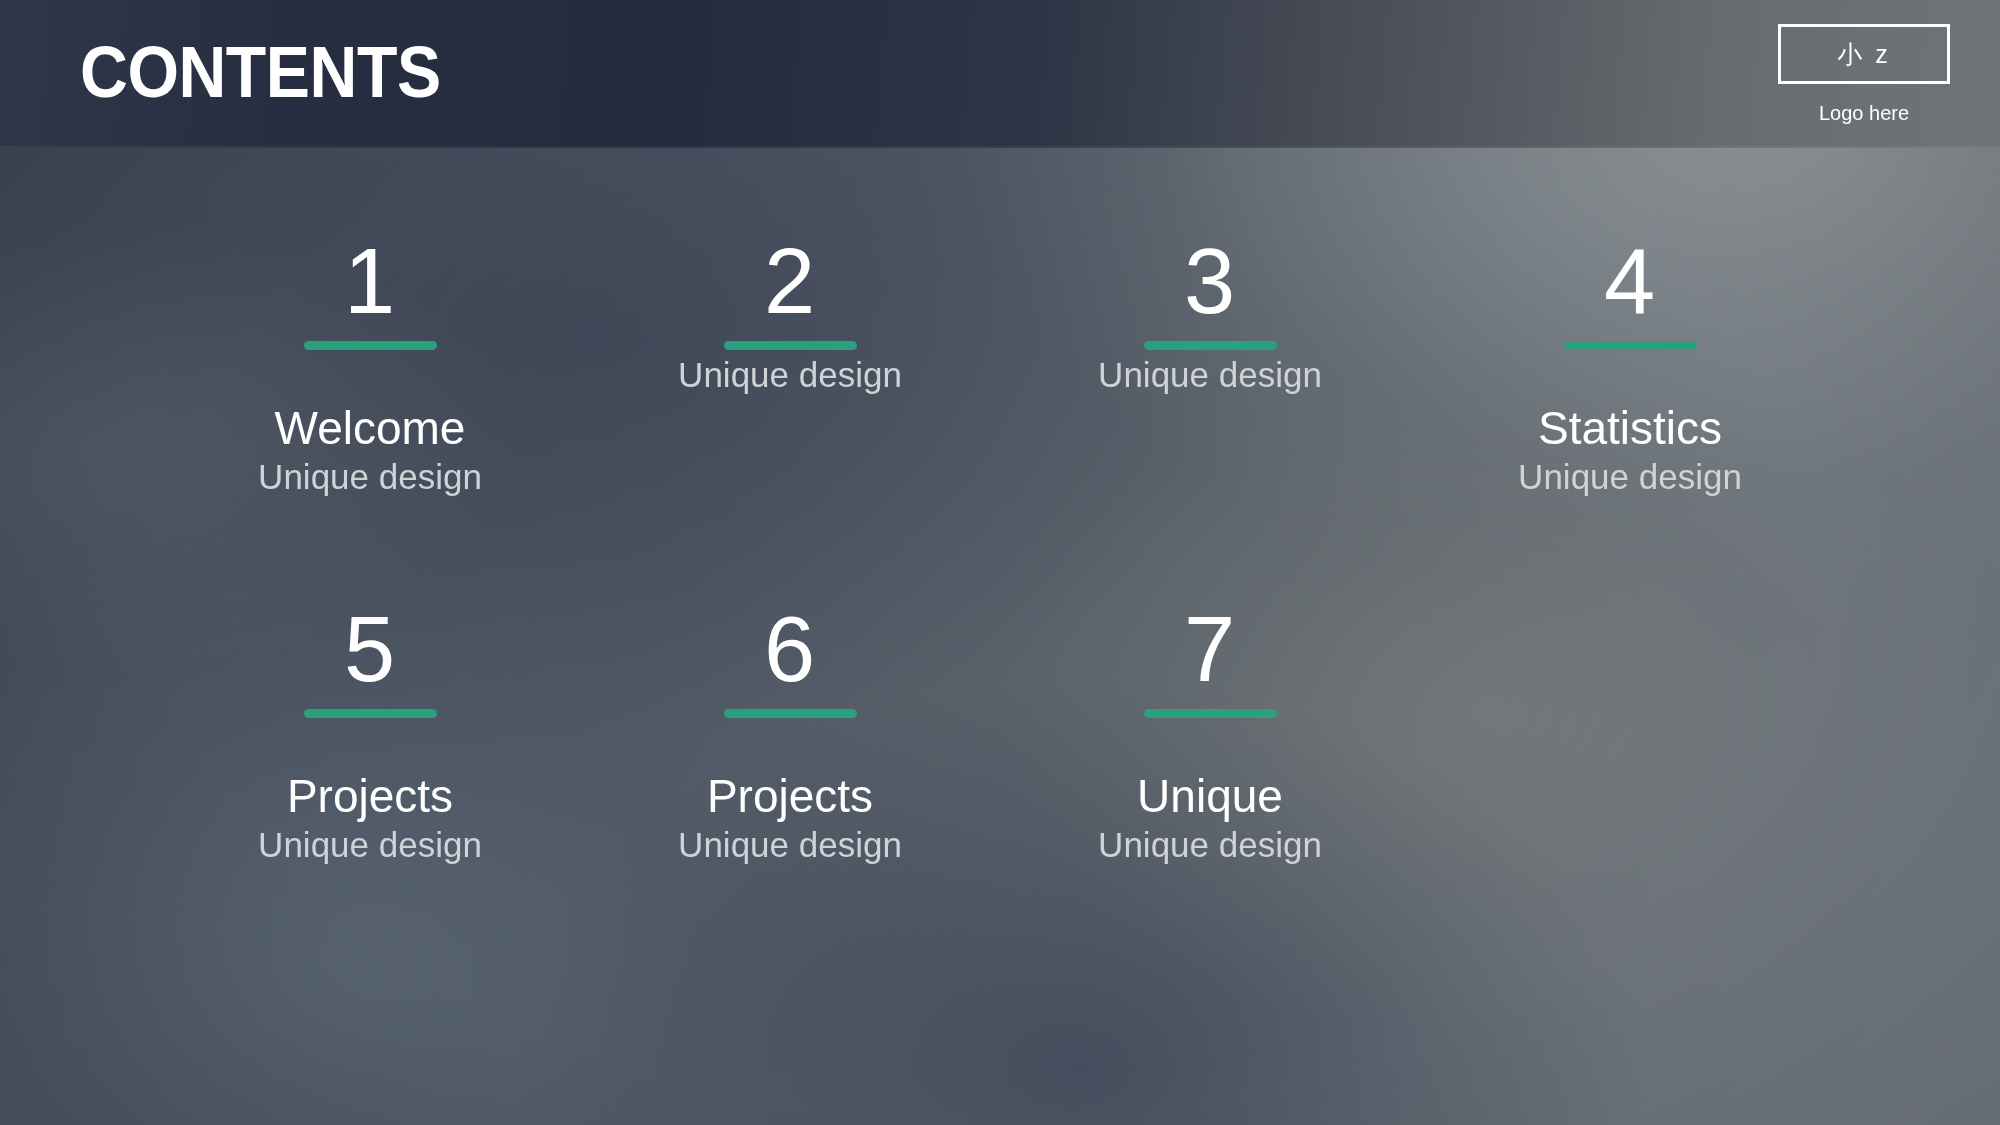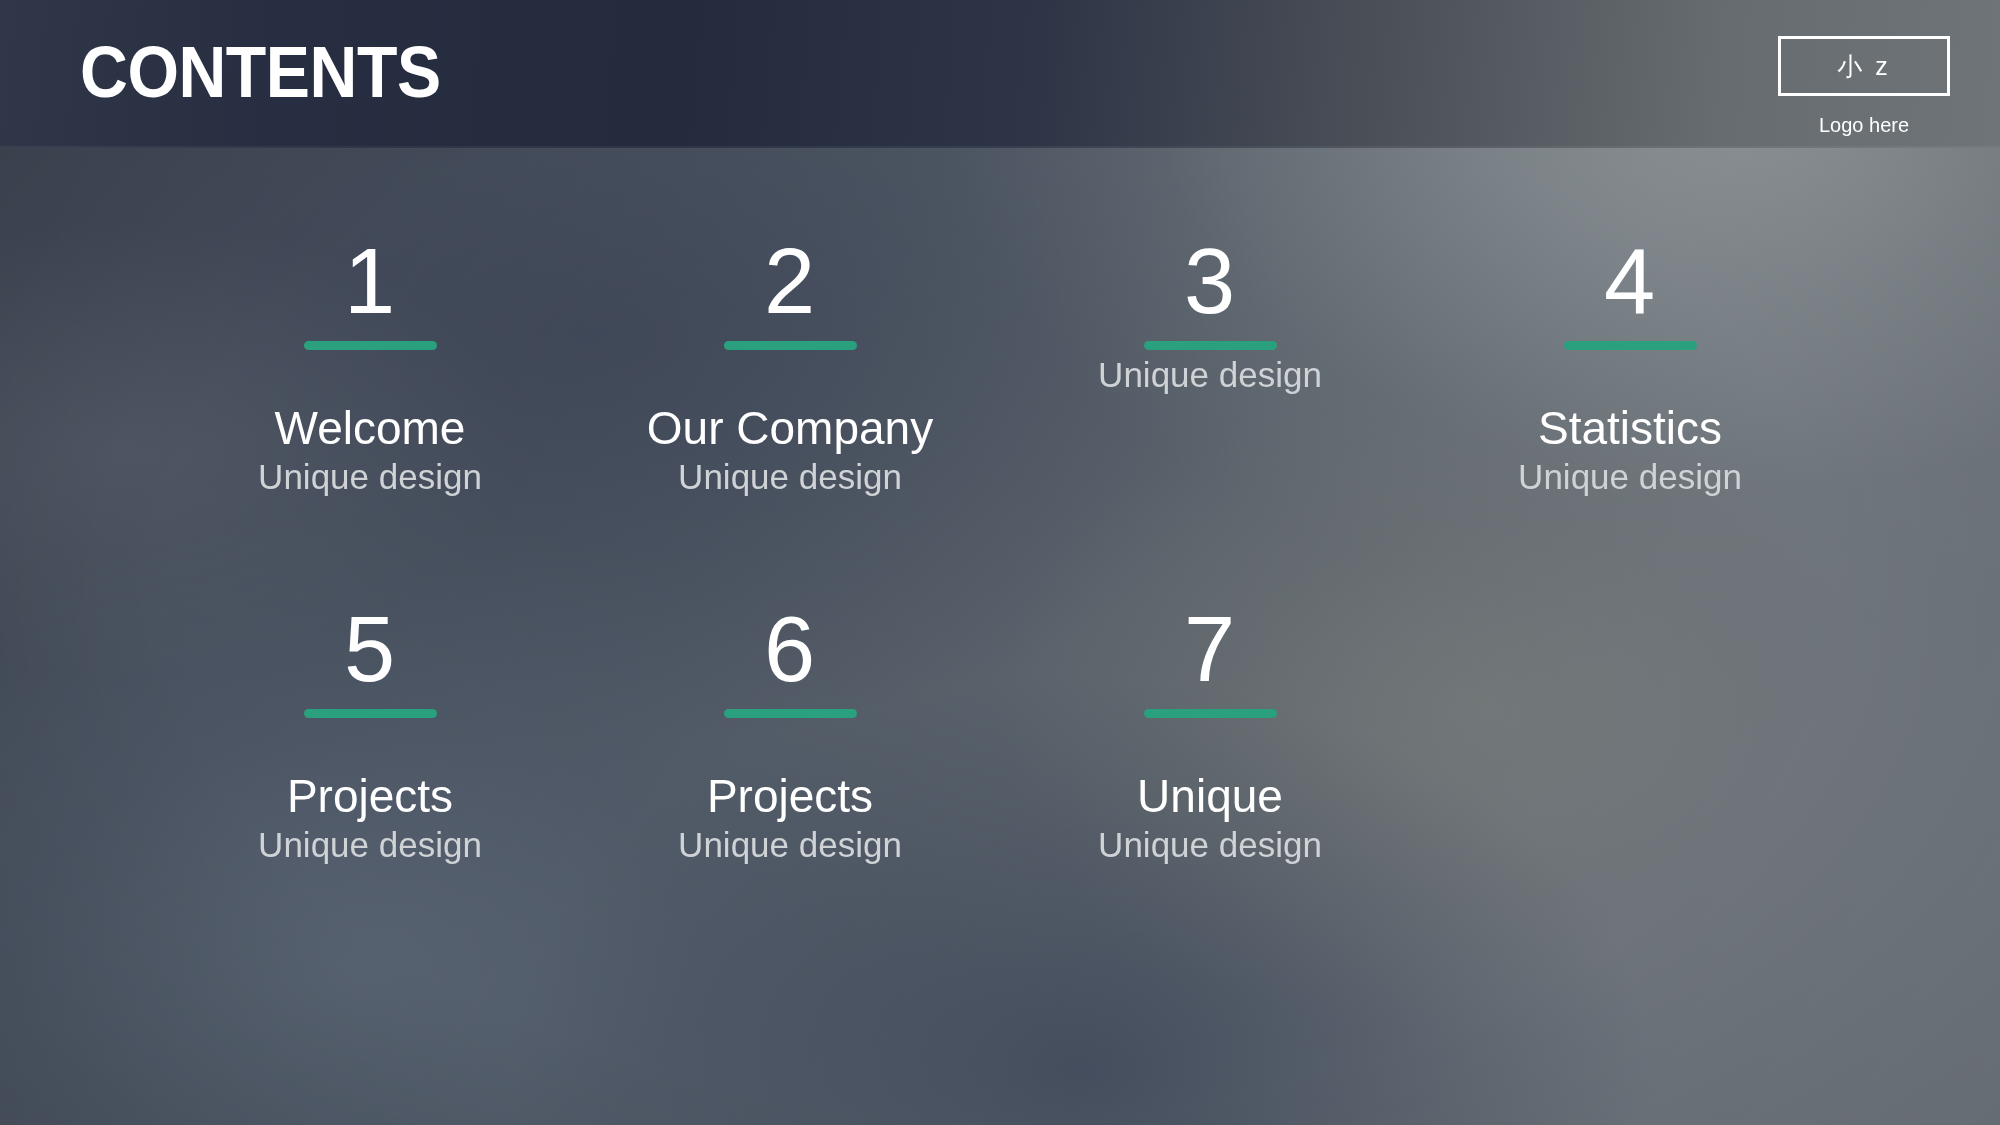--- a/index.html
+++ b/index.html
@@ -122,21 +122,21 @@
     font-family: "Liberation Sans Narrow", "Liberation Sans", "DejaVu Sans", sans-serif;
     transform: scaleX(0.92);
     transform-origin: left center;
     white-space: nowrap;
   }
 
   
   .logo-wrap {
     position: absolute;
     right: 50px;
-    top: 36px;
+    top: 24px;
     width: 172px;
     text-align: center;
   }
   .logo-box {
     box-sizing: border-box;
     width: 172px;
     height: 60px;
     border: 3px solid #ffffff;
     display: flex;
     align-items: center;
@@ -251,21 +251,20 @@
     <div class="item">
       <div class="item-num">1</div>
       <div class="item-rule" style="background: rgb(42, 160, 126);"></div>
       <div class="item-title">Welcome</div>
       <div class="item-sub">Unique design</div>
     </div>
 
     <div class="item">
       <div class="item-num">2</div>
       <div class="item-rule" style="background: rgb(42, 160, 126);"></div>
-      <div class="item-title">Our Company</div>
       <div class="item-sub">Unique design</div>
     </div>
 
     <div class="item">
       <div class="item-num">3</div>
       <div class="item-rule" style="background: rgb(42, 160, 126);"></div>
       <div class="item-sub">Unique design</div>
     </div>
 
 

